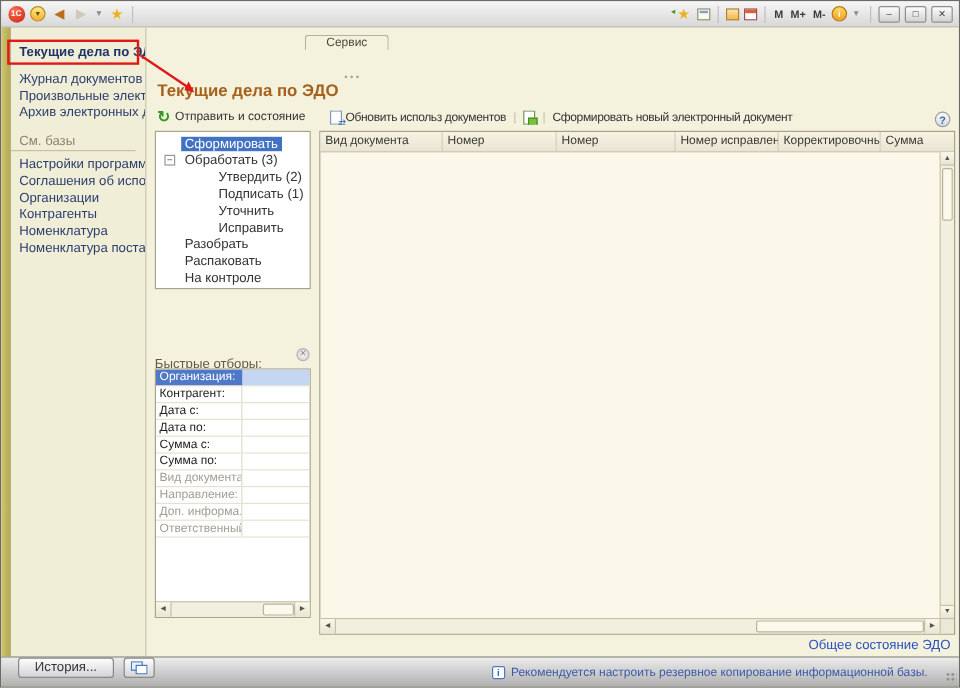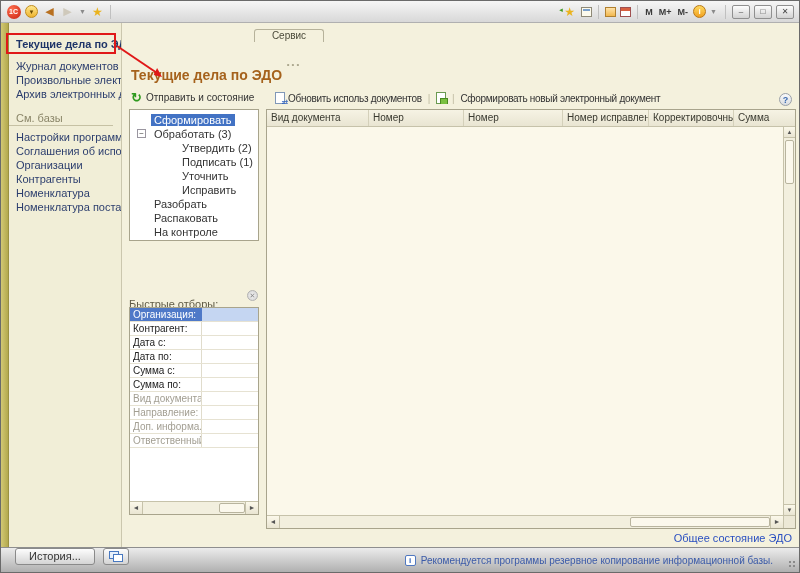--- a/index.html
+++ b/index.html
@@ -321,21 +321,21 @@
   <div class="statusbar">
     <span class="hist-btn">История...</span>
     <span class="mini-btn">
       <svg width="14" height="11" viewBox="0 0 14 11">
         <rect x="0.5" y="0.5" width="9" height="7" fill="#e8f0fa" stroke="#4878c0"></rect>
         <rect x="4.5" y="3.5" width="9" height="7" fill="#ffffff" stroke="#4878c0"></rect>
       </svg>
     </span>
     <span class="status-msg">
       <span class="info-badge">i</span>
-      <span>Рекомендуется программы резервное копирование информационной базы.</span>
+      <span>Рекомендуется настроить резервное копирование информационной базы.</span>
     </span>
     <span class="grip"></span>
   </div>
 
   <div class="ann-rect"></div>
   <svg class="ann-arrow" width="62" height="46">
     <line x1="4" y1="5" x2="44" y2="32" stroke="#e01818" stroke-width="2"></line>
     <polygon points="49,36 40.7,33.9 44.1,26.9" fill="#e01818"></polygon>
   </svg>
 

